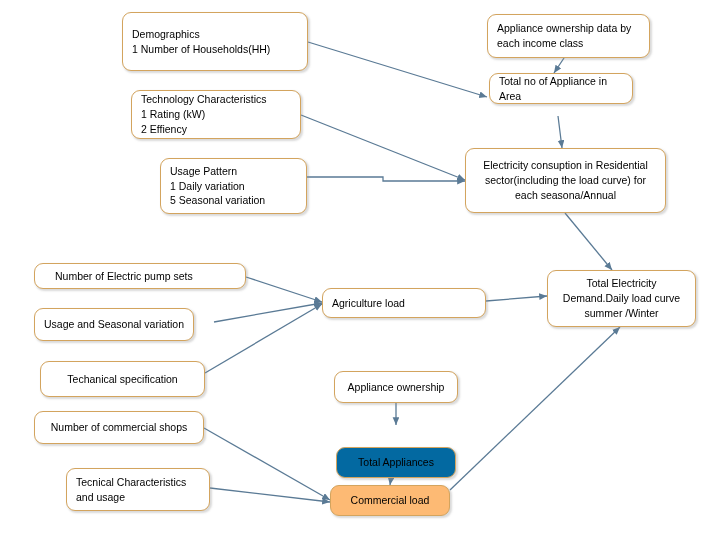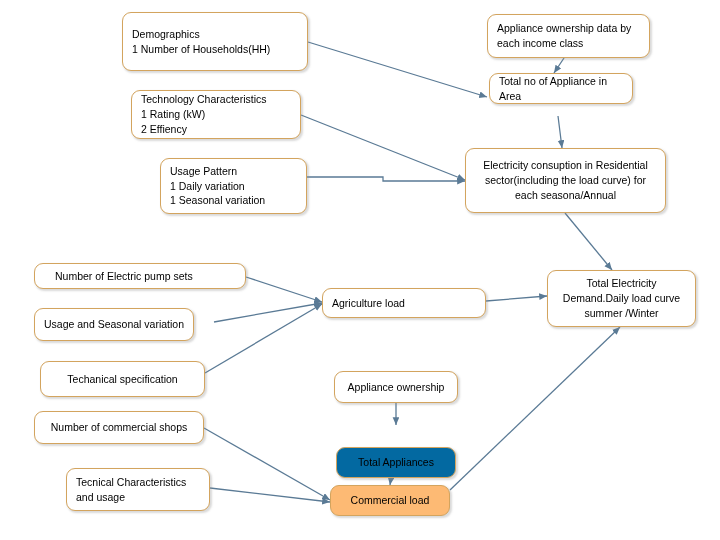--- a/index.html
+++ b/index.html
@@ -96,21 +96,21 @@
         <span class="line">1 Rating (kW)</span>
         <span class="line">2 Effiency</span>
       </div>
       <div class="node left" style="left: 489px; top: 73px; width: 144px; height: 31px; border-color: rgb(211, 164, 94); background: rgb(255, 255, 255); color: rgb(0, 0, 0);">
         <span class="line">Total no of Appliance in</span>
         <span class="line">Area</span>
       </div>
       <div class="node left" style="left: 160px; top: 148px; width: 147px; height: 56px; border-color: rgb(211, 164, 94); background: rgb(255, 255, 255); color: rgb(0, 0, 0); margin-top: 10px;">
         <span class="line">Usage Pattern</span>
         <span class="line">1 Daily variation</span>
-        <span class="line">1 Seasonal variation</span>
+        <span class="line">5 Seasonal variation</span>
       </div>
       <div class="node center" style="left: 465px; top: 148px; width: 201px; height: 65px; border-color: rgb(211, 164, 94); background: rgb(255, 255, 255); color: rgb(0, 0, 0);">
         <span class="line">Electricity consuption in Residential</span>
         <span class="line">sector(including the load curve) for</span>
         <span class="line">each seasona/Annual</span>
       </div>
       <div class="node left" style="left: 34px; top: 263px; width: 212px; height: 26px; border-color: rgb(211, 164, 94); background: rgb(255, 255, 255); color: rgb(0, 0, 0); padding-left: 20px;">
         <span class="line">Number of Electric pump sets</span>
       </div>
       <div class="node left" style="left: 322px; top: 288px; width: 164px; height: 30px; border-color: rgb(211, 164, 94); background: rgb(255, 255, 255); color: rgb(0, 0, 0);">

